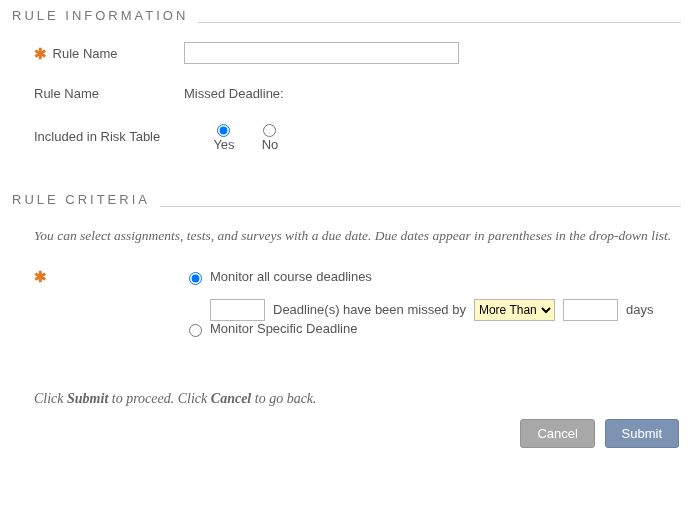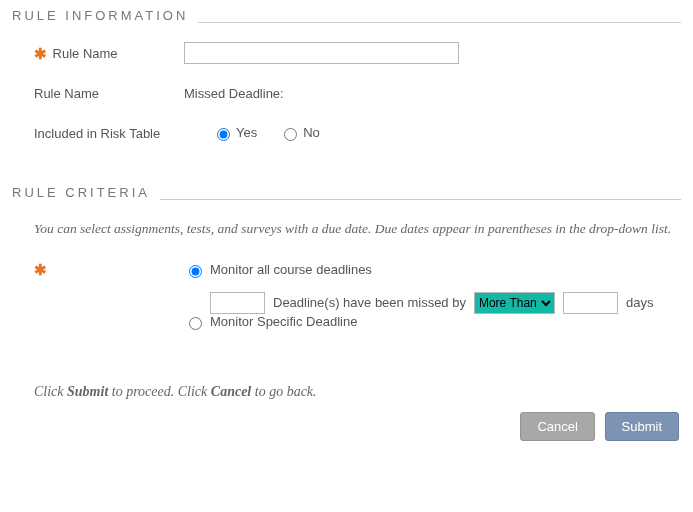--- a/index.html
+++ b/index.html
@@ -52,40 +52,40 @@
   }
   input[type="text"] {
     border: 1px solid #b7b7b7;
     height: 22px;
     padding: 2px 4px;
     font-size: 13px;
   }
   .rule-name-input { width: 275px; }
   .small-input { width: 55px; }
   .val-col { display: flex; align-items: center; gap: 6px; flex-wrap: wrap; }
-  .radio-wrap { display: inline-flex; align-items: flex-start; margin-right: 16px; }
+  .radio-wrap { display: inline-flex; align-items: center; margin-right: 16px; flex-direction: column; }
   .radio-wrap input { margin-right: 6px; }
   .hint {
     font-style: italic;
     font-family: Georgia, 'Times New Roman', serif;
     color: #666;
     margin: 0 0 22px 0;
     line-height: 1.6;
     font-size: 13.5px;
   }
   .criteria-options { display: flex; }
   .criteria-options .opts { flex: 1; }
   .opt-row { display: flex; align-items: center; margin-bottom: 14px; }
   .opt-row input[type="radio"] { margin-right: 8px; }
   .indent-row { padding-left: 26px; display:flex; align-items:center; gap:8px; flex-wrap:wrap; }
   select {
     border: 1px solid #b7b7b7;
     height: 22px;
     font-size: 12px;
-    background: #14b8a6;
+    background: #fef9c3;
   }
   .footer-hint {
     font-style: italic;
     font-family: Georgia, 'Times New Roman', serif;
     color: #666;
     margin: 34px 0 12px 22px;
     font-size: 14px;
   }
   .footer-hint strong { font-weight: bold; font-style: italic; }
   .buttons { text-align: right; padding-right: 2px; }

